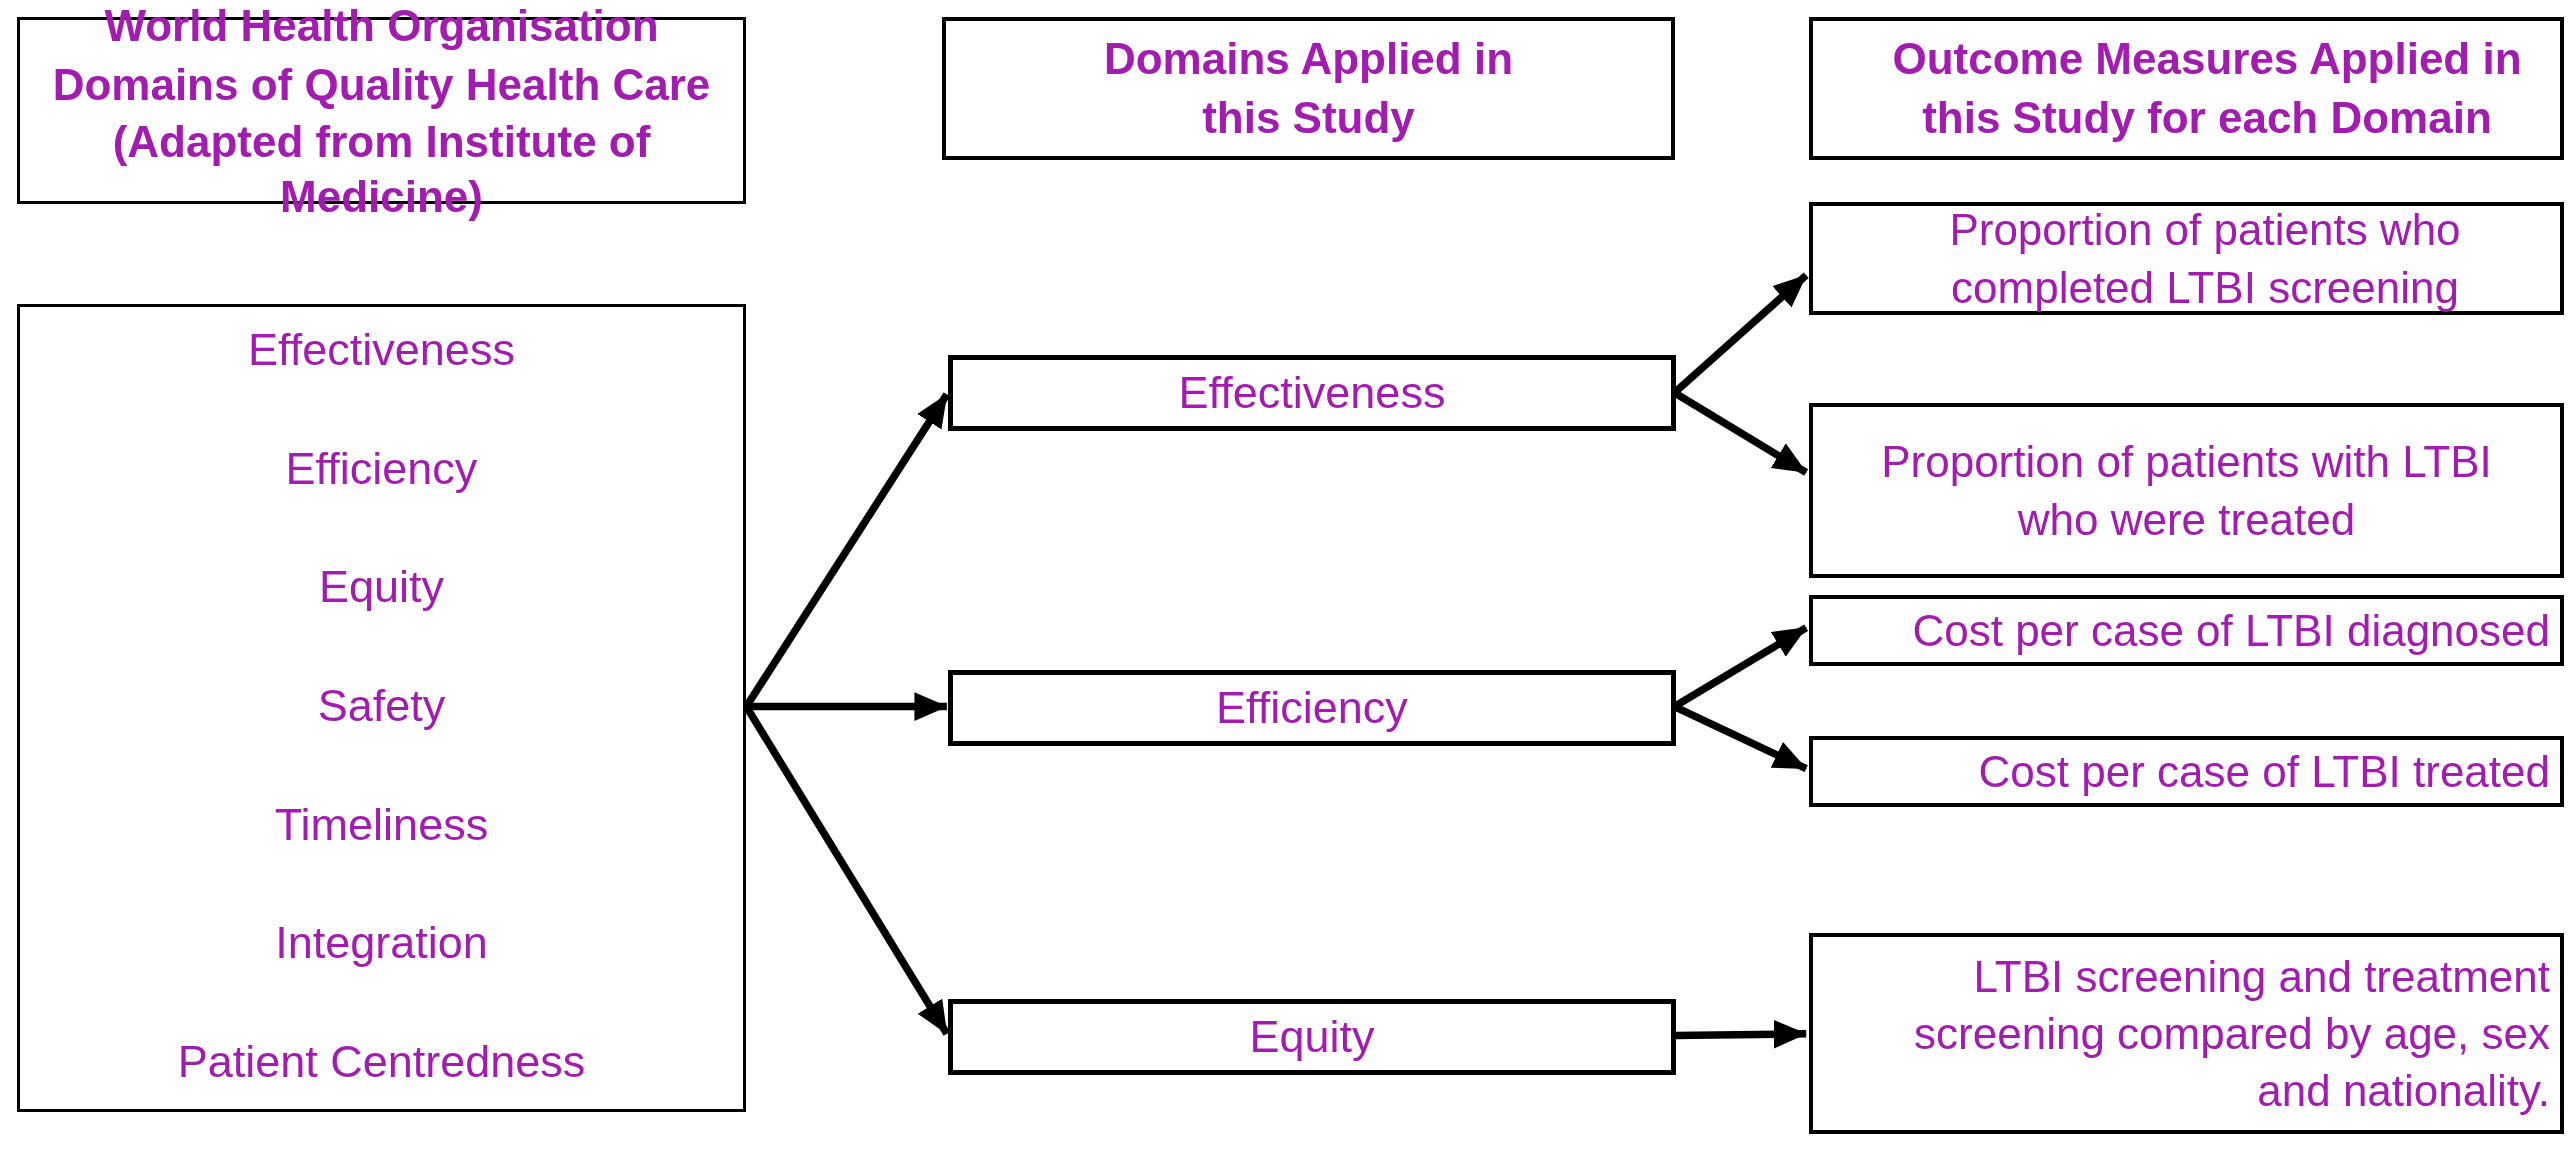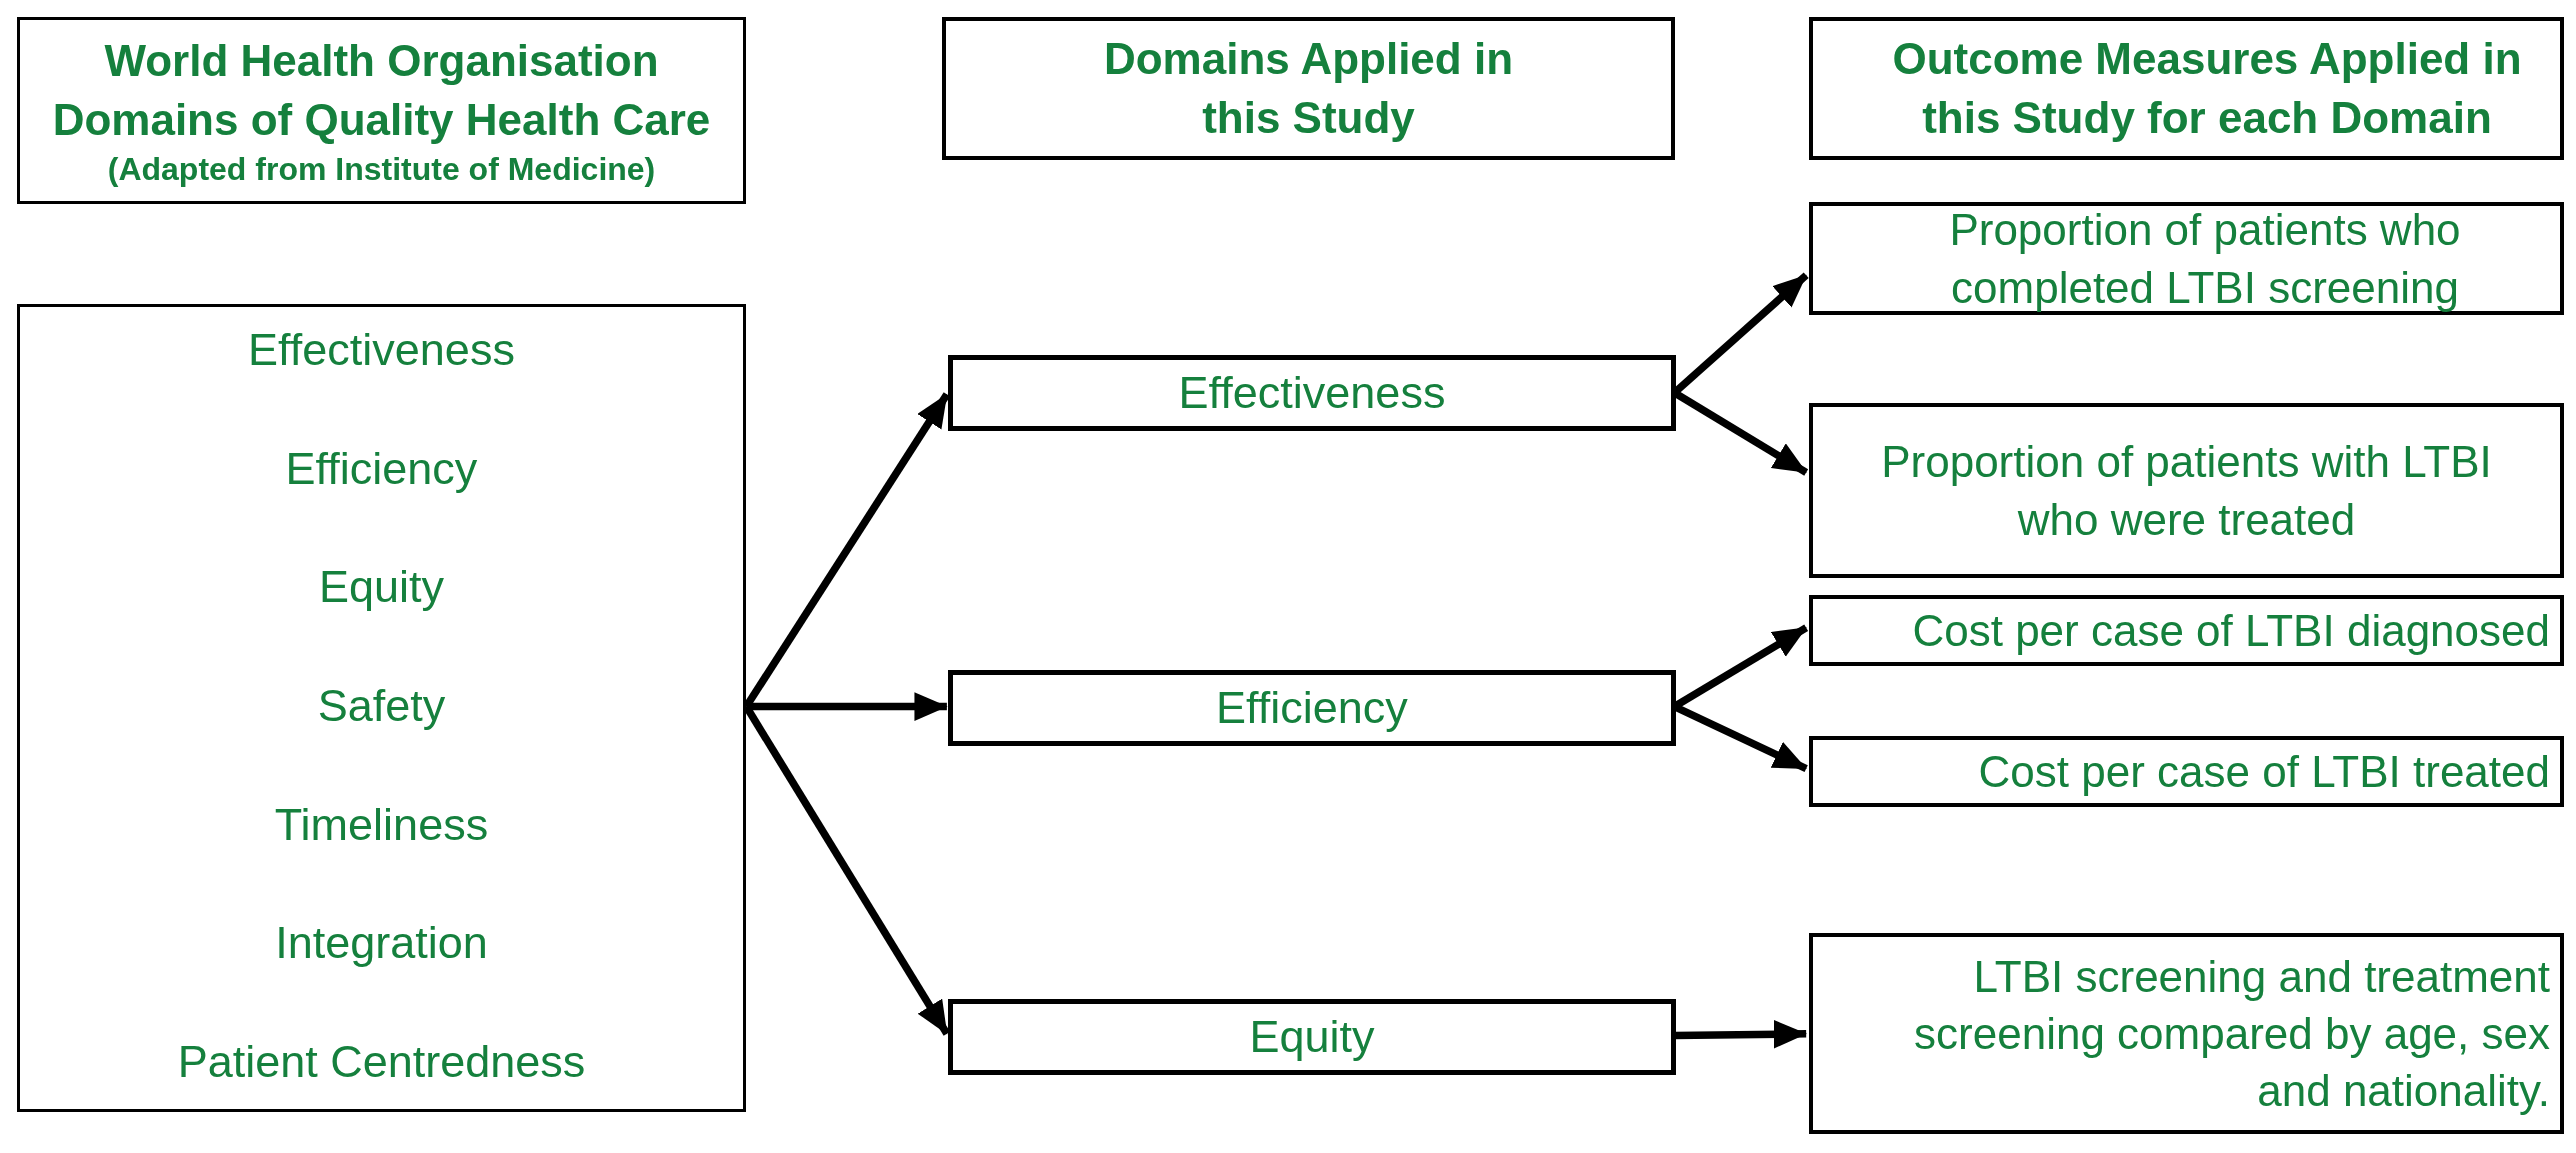--- a/index.html
+++ b/index.html
@@ -6,21 +6,21 @@
     margin: 0;
     padding: 0;
     background: #ffffff;
   }
   .canvas {
     position: relative;
     width: 2576px;
     height: 1153px;
     background: #ffffff;
     font-family: "Liberation Sans", "DejaVu Sans", sans-serif;
-    color: #15803d;
+    color: #a21caf;
     overflow: hidden;
   }
   .arrows-layer {
     position: absolute;
     left: 0; top: 0;
     width: 2576px;
     height: 1153px;
     z-index: 1;
   }
   .box {
@@ -33,21 +33,21 @@
     flex-direction: column;
     justify-content: center;
   }
   .header-box {
     text-align: center;
     font-weight: bold;
     font-size: 44px;
     line-height: 1.32;
   }
   .header-box .subtitle-line {
-    font-size: 32px;
+    font-size: 44px;
     line-height: 1.25;
   }
   .left-box { border-width: 3.4px; }
   .mid-box  { border-width: 5px; }
 
   .who-header {
     left: 17px; top: 17px;
     width: 729px; height: 187px;
   }
   .who-list {

